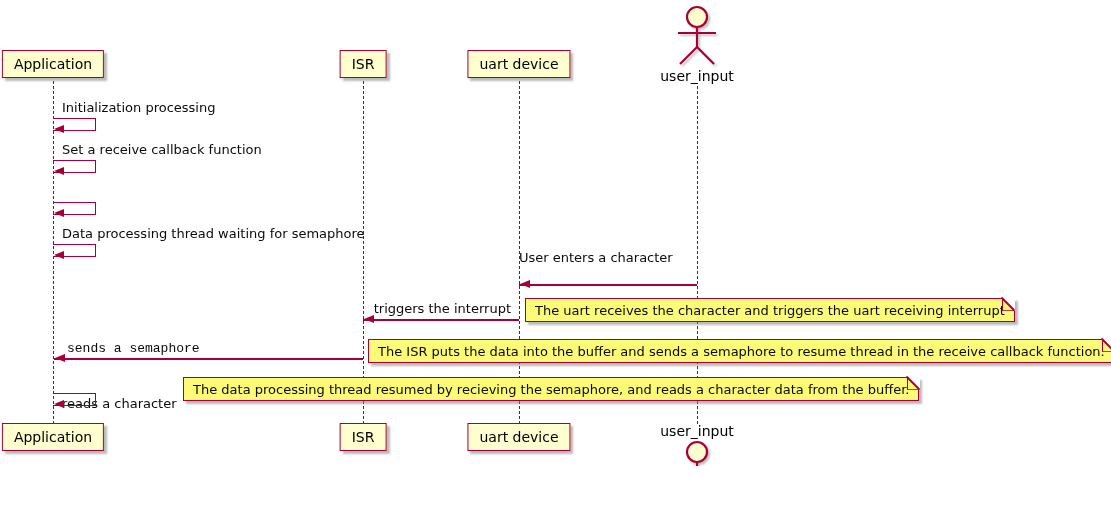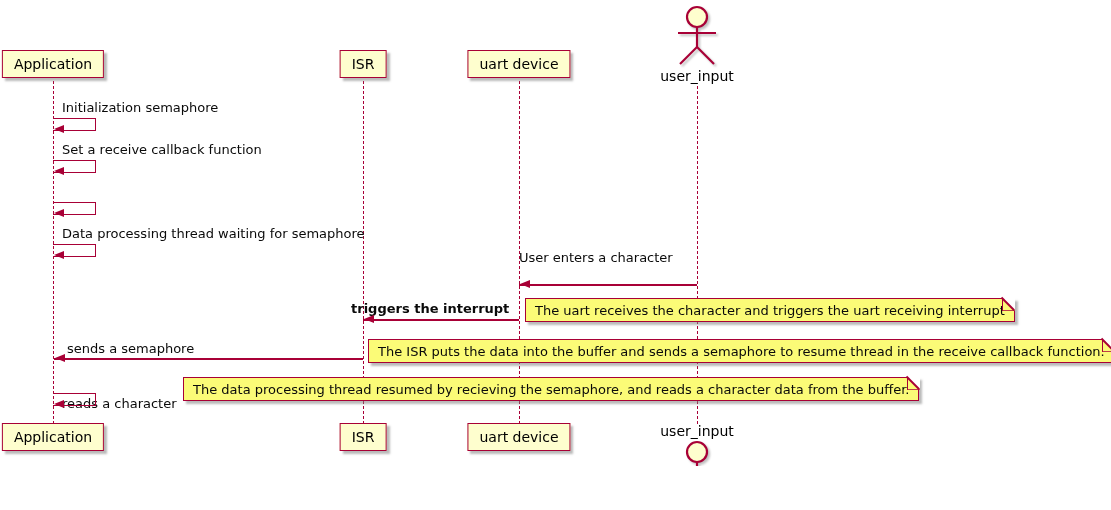--- a/index.html
+++ b/index.html
@@ -85,49 +85,49 @@
     <line x1="4" y1="28" x2="42" y2="28" stroke="#A80036" stroke-width="2.2"></line>
     <line x1="23" y1="42" x2="6" y2="59" stroke="#A80036" stroke-width="2.2"></line>
     <line x1="23" y1="42" x2="40" y2="59" stroke="#A80036" stroke-width="2.2"></line>
   </svg>
   <div class="actor-label" style="left:697px; top:68px;">user_input</div>
 
   <div class="pbox" style="left:53px; top:50px;">Application</div>
   <div class="pbox" style="left:363px; top:50px;">ISR</div>
   <div class="pbox" style="left:519px; top:50px;">uart device</div>
 
-  <div class="mtext" style="left:62px; top:100px;">Initialization semaphore</div>
+  <div class="mtext" style="left:62px; top:100px;">Initialization processing</div>
   <div class="self-loop" style="left:53px; top:118px;"></div>
   <div class="arrow-w" style="left:54px; top:125px;"></div>
 
   <div class="mtext" style="left:62px; top:142px;">Set a receive callback function</div>
   <div class="self-loop" style="left:53px; top:160px;"></div>
   <div class="arrow-w" style="left:54px; top:167px;"></div>
 
   <div class="self-loop" style="left:53px; top:202px;"></div>
   <div class="arrow-w" style="left:54px; top:209px;"></div>
 
   <div class="mtext" style="left:62px; top:226px;">Data processing thread waiting for semaphore</div>
   <div class="self-loop" style="left:53px; top:244px;"></div>
   <div class="arrow-w" style="left:54px; top:251px;"></div>
 
   <div class="mtext" style="left:519px; top:250px; width:178px; text-align:left;">User enters a character</div>
   <div class="mline" style="left:519px; top:284px; width:178px;"></div>
   <div class="arrow-w" style="left:520px; top:280px;"></div>
 
-  <div class="mtext" style="left:351px; top:301px; width:150px; text-align:left;font-weight:bold;">triggers the interrupt</div>
+  <div class="mtext" style="left:361px; top:301px; width:150px; text-align:right;">triggers the interrupt</div>
   <div class="mline" style="left:363px; top:319px; width:156px;"></div>
   <div class="arrow-w" style="left:364px; top:315px;"></div>
 
   <div class="note" style="left:525px; top:298px;">
     <span>The uart receives the character and triggers the uart receiving interrupt</span>
     <i class="fold-line"></i>
   </div>
 
-  <div class="mtext" style="left:67px; top:341px;">sends a semaphore</div>
+  <div class="mtext" style="left:67px; top:341px;font-family:Liberation Mono, monospace;">sends a semaphore</div>
   <div class="mline" style="left:54px; top:358px; width:309px;"></div>
   <div class="arrow-w" style="left:55px; top:354px;"></div>
 
   <div class="note" style="left:368px; top:339px;">
     <span>The ISR puts the data into the buffer and sends a semaphore to resume thread in the receive callback function.</span>
     <i class="fold-line"></i>
   </div>
 
   <div class="mtext" style="left:62px; top:396px;">reads a character</div>
   <div class="self-loop" style="left:53px; top:393px;"></div>

